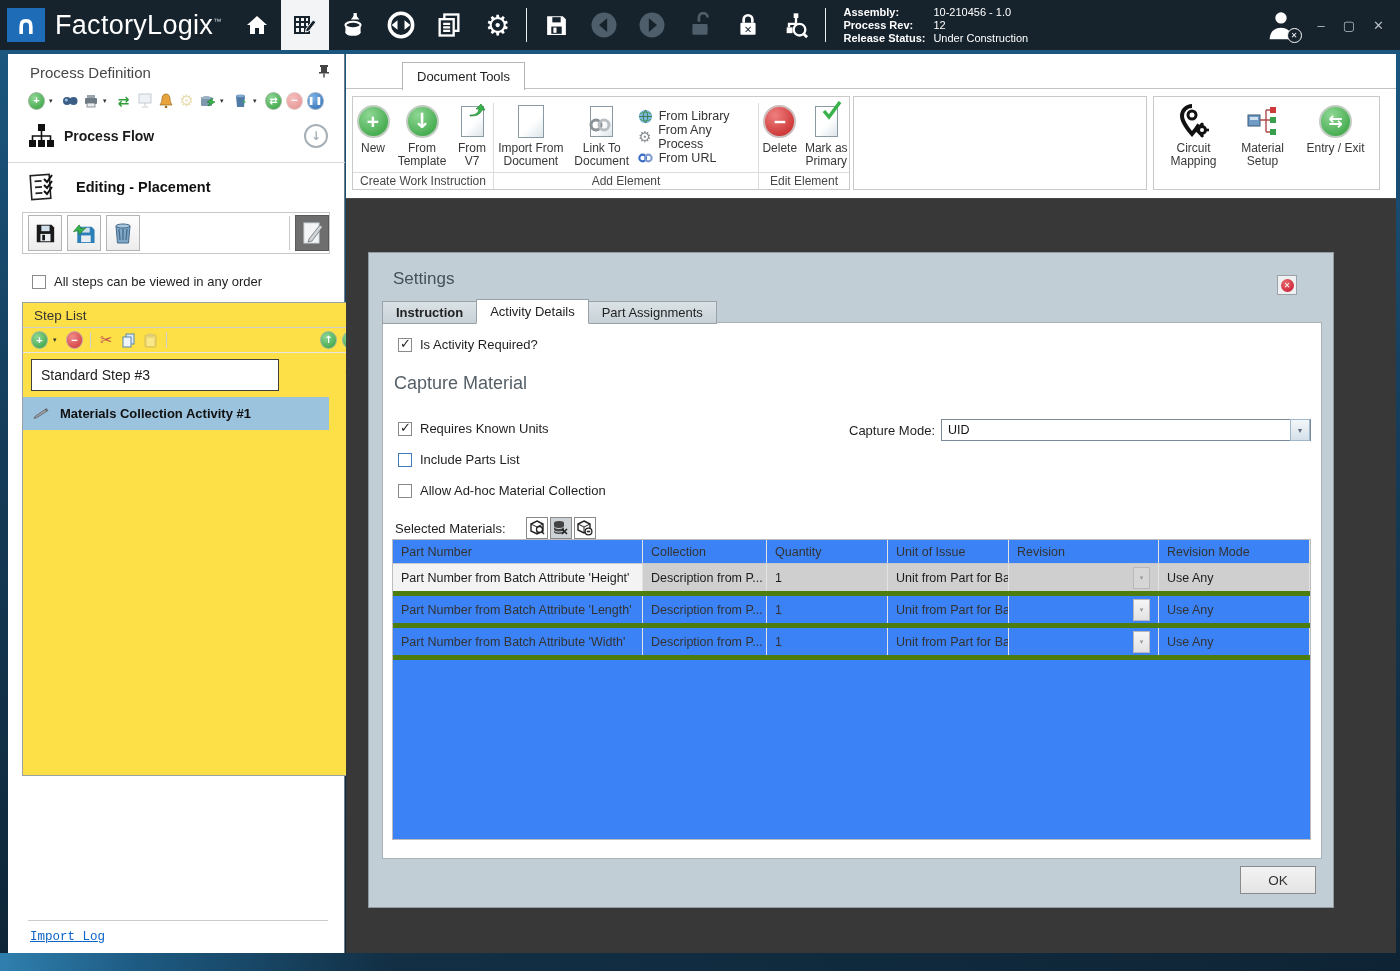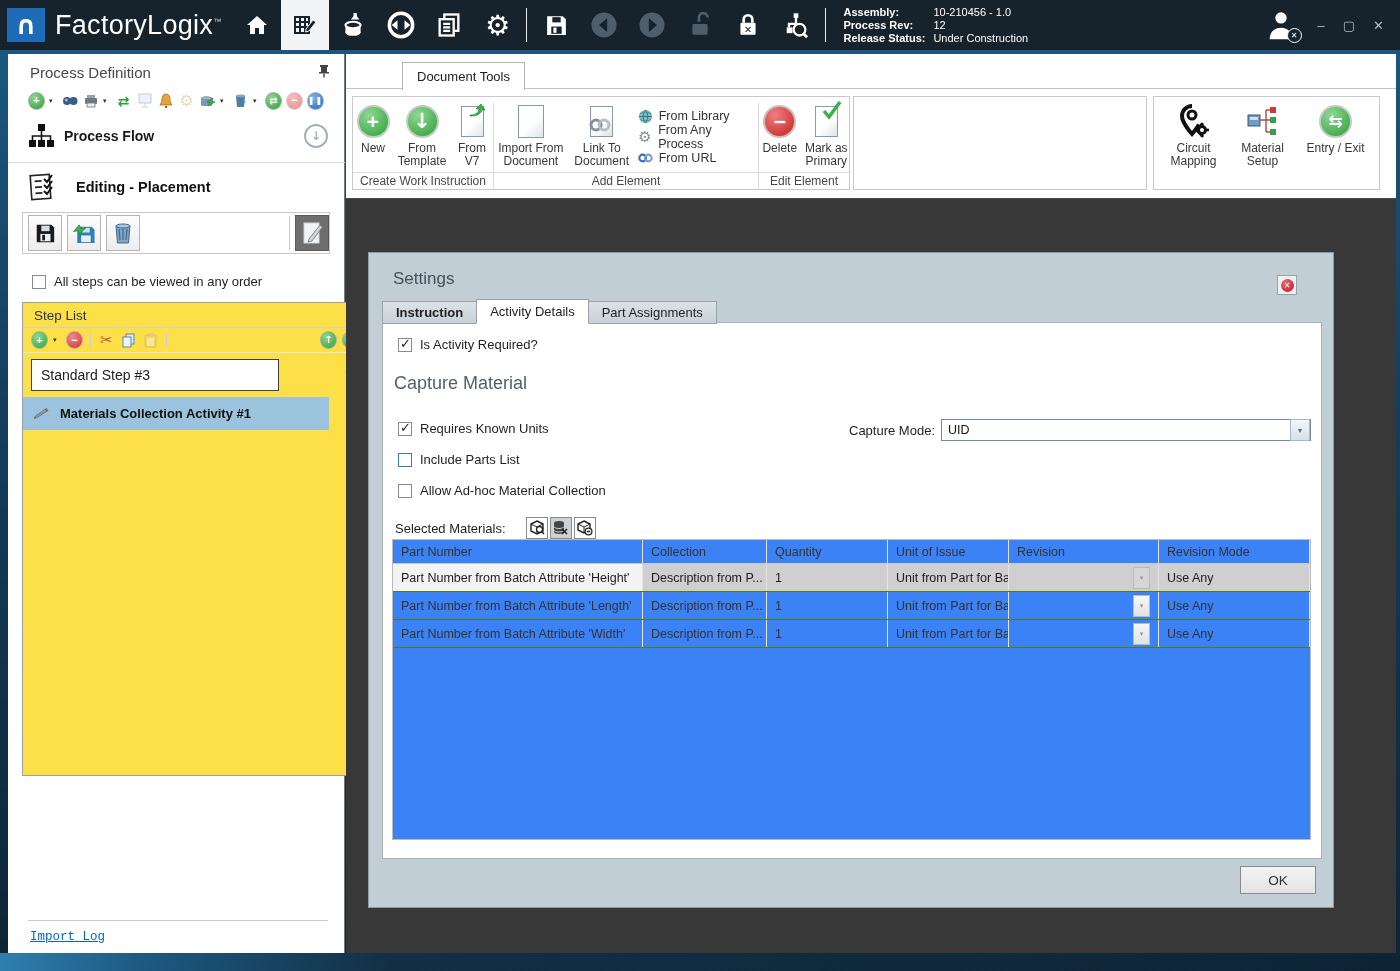--- a/index.html
+++ b/index.html
@@ -98,21 +98,21 @@
   .dcheck{position:absolute;display:flex;align-items:center;gap:8px;font-size:13px;color:#1f1f1f;}
   .section{position:absolute;left:11px;top:50px;font-size:18px;color:#566068;}
   .cmrow{position:absolute;right:10px;top:96px;display:flex;align-items:center;gap:6px;font-size:13px;color:#1f1f1f;}
   .select{width:370px;height:22px;border:1px solid #7a8a99;background:#fff;display:flex;align-items:center;padding-left:6px;font-size:12.5px;color:#111;box-sizing:border-box;}
   .select .sbtn{margin-left:auto;width:18px;height:20px;border:1px solid #9fb8cc;background:linear-gradient(#f4f7f9,#d4e0ea);
                 display:flex;align-items:center;justify-content:center;color:#5a6a78;font-size:8px;}
   .selmat{position:absolute;left:12px;top:194px;display:flex;align-items:center;font-size:13px;color:#1f1f1f;}
   .matbtn{width:22px;height:22px;border:1px solid #8a8a8a;background:#fff;display:flex;align-items:center;justify-content:center;margin-left:2px;box-sizing:border-box;}
   .matbtn.pressed{background:#ccd2d6;}
   .mtable{position:absolute;left:9px;top:216px;width:919px;height:301px;border:1px solid #bcbcbc;box-sizing:border-box;background:#3b82f6;overflow:hidden;}
-  .trow{display:grid;grid-template-columns:250px 124px 121px 121px 150px 151px;height:27px;border-bottom:1px solid #4d7c0f;}
+  .trow{display:grid;grid-template-columns:250px 124px 121px 121px 150px 151px;height:27px;border-bottom:5px solid #4d7c0f;}
   .trow.head{height:23px;border-bottom:1px solid #c9c9c9;}
   .tcell{padding:0 8px;display:flex;align-items:center;font-size:12.5px;color:#333;border-right:1px solid #e3e3e3;overflow:hidden;white-space:nowrap;box-sizing:border-box;}
   .trow.sel .tcell{background:#cfcfcf;color:#1c1c1c;}
   .trow.sel .tcell.first{background:#f3f3f3;}
   .combo{width:100%;height:21px;display:flex;align-items:center;justify-content:flex-end;}
   .combo .cbtn{width:15px;height:20px;border:1px solid #b9b9b9;background:linear-gradient(#f6f6f6,#e2e2e2);color:#9a9a9a;font-size:7px;
                display:flex;align-items:center;justify-content:center;}
   .trow.sel .combo .cbtn{background:#d6d6d6;}
   .okbtn{position:absolute;right:17px;bottom:13px;width:74px;height:26px;border:1px solid #8a8a8a;background:linear-gradient(#f3f3f3,#e4e4e4);
          display:flex;align-items:center;justify-content:center;font-size:13.5px;color:#333;}

